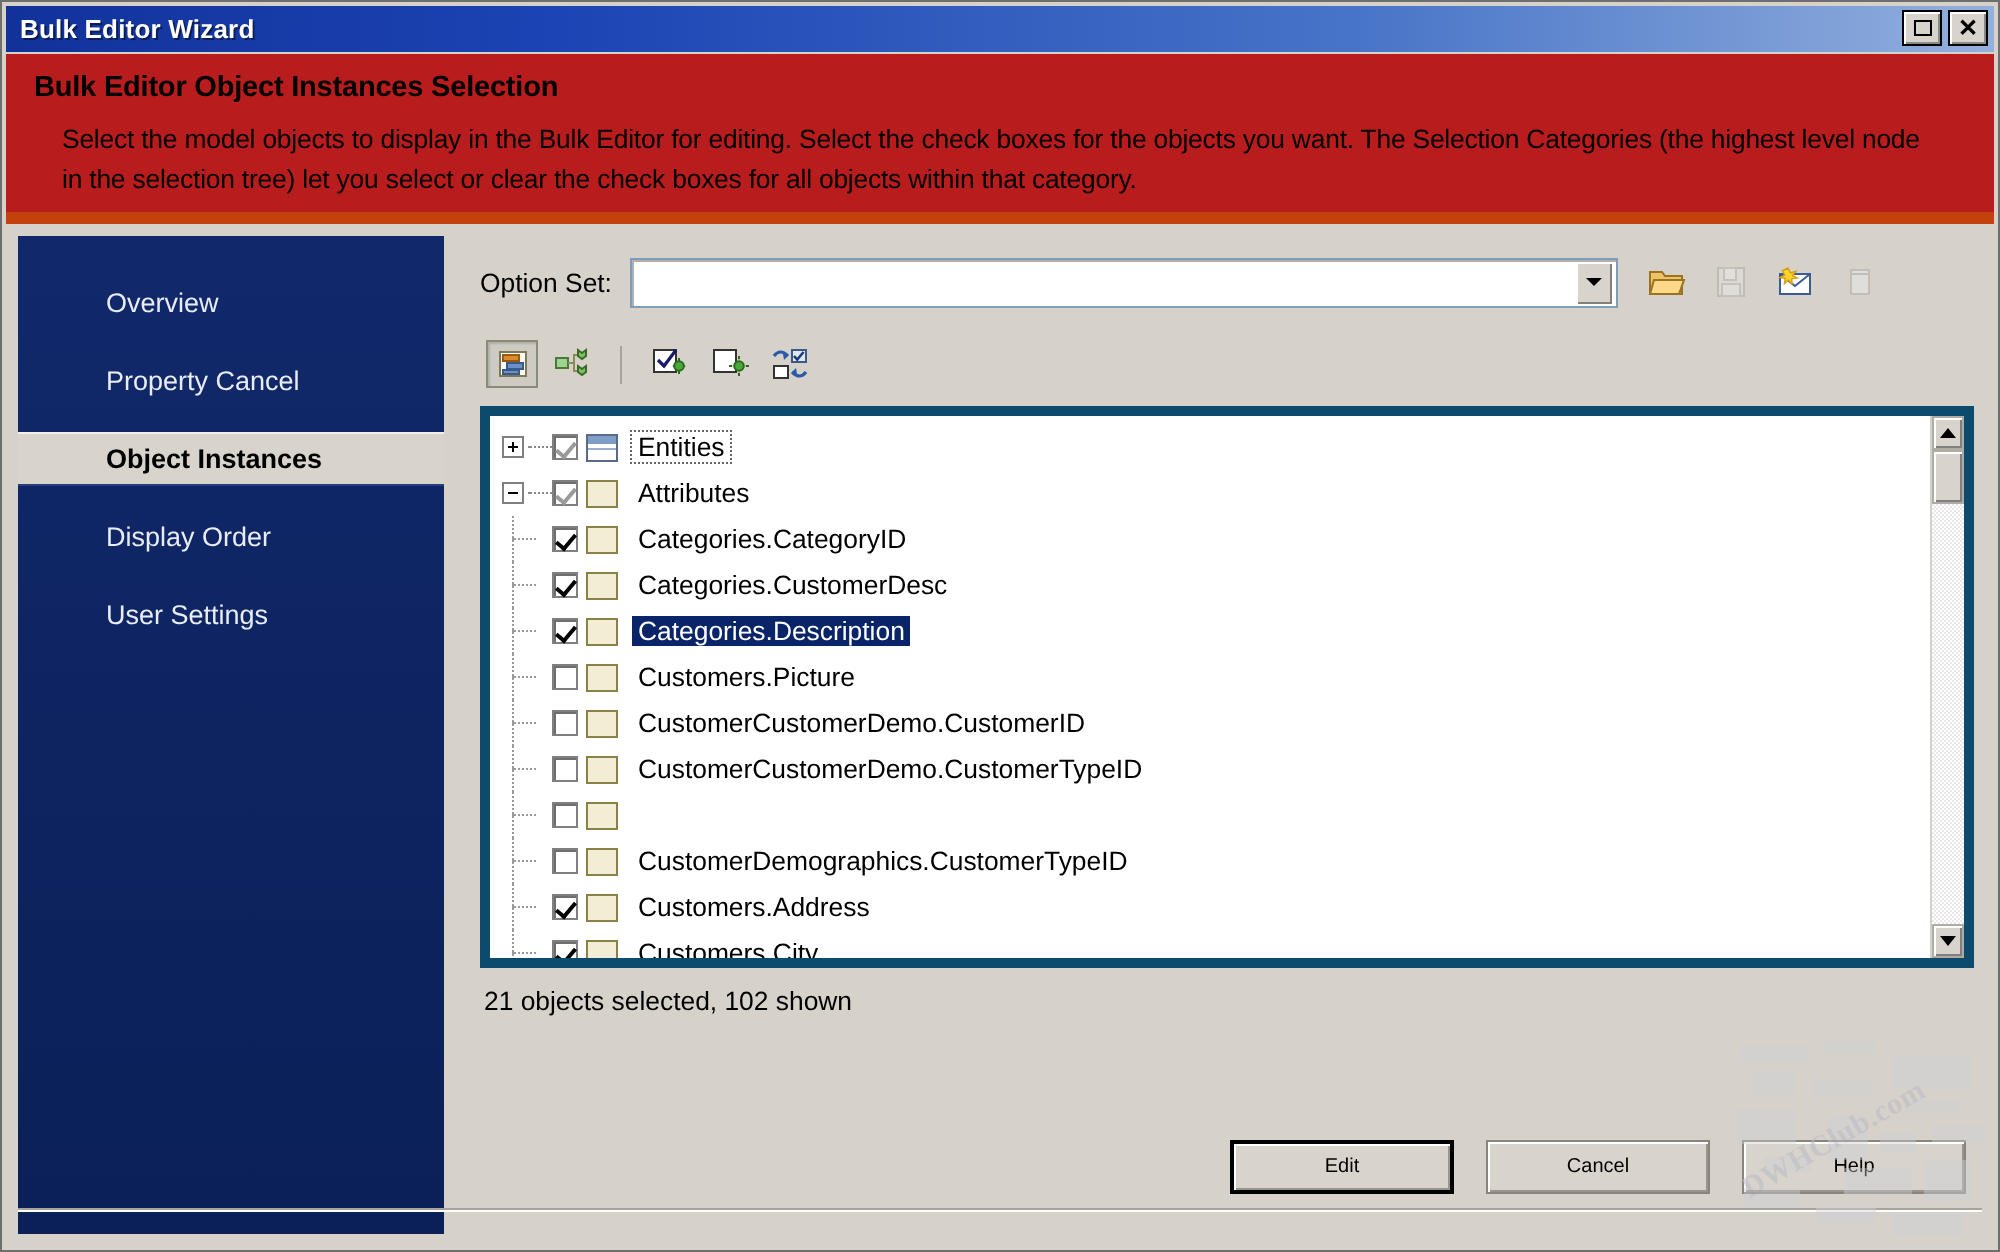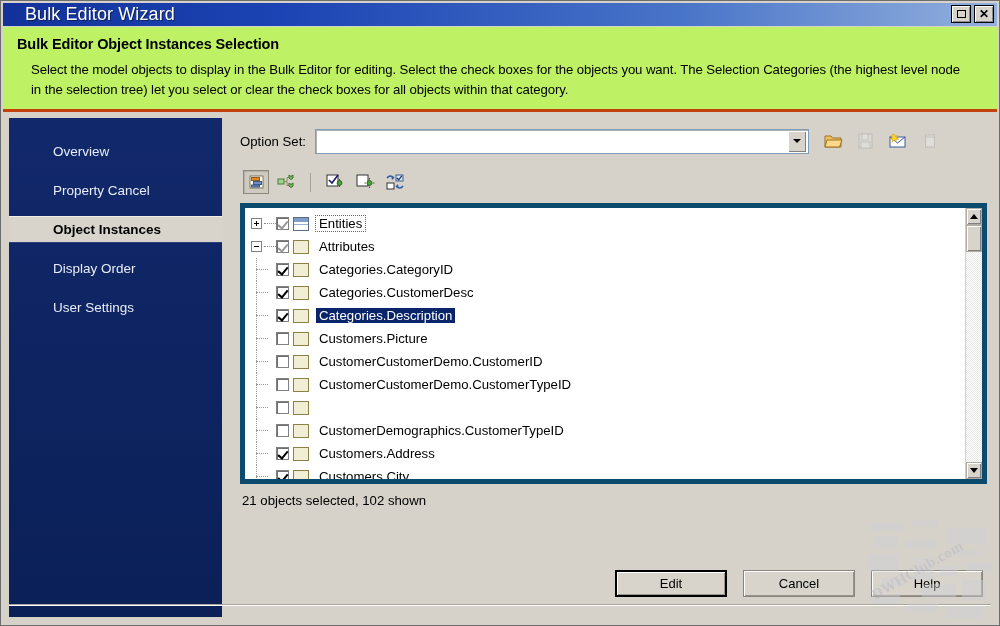--- a/index.html
+++ b/index.html
@@ -40,23 +40,23 @@
     height: 23px;
     min-height: 23px;
     margin: 2px 2px 0 2px;
     background: linear-gradient(to right, #12329a 0%, #1c44b4 28%, #4874c8 68%, #93b0dd 100%);
     display: flex;
     align-items: center;
     position: relative;
   }
   .title-text {
     color: #ffffff;
-    font-size: 18px;
-    font-weight: normal;
-    padding-left: 22px;
+    font-size: 13px;
+    font-weight: bold;
+    padding-left: 7px;
     letter-spacing: 0.1px;
     text-shadow: 1px 1px 0 rgba(0,0,0,0.45);
     white-space: nowrap;
   }
   .title-buttons {
     position: absolute;
     right: 3px;
     top: 2px;
     display: flex;
     gap: 3px;
@@ -82,23 +82,23 @@
     font-size: 12px;
     line-height: 1;
     color: #000;
     font-family: "Liberation Sans", sans-serif;
     font-weight: bold;
     margin-top: -1px;
   }
 
   
   .header {
-    background: #bef264;
+    background: #b91c1c;
     margin: 1px 2px 0 2px;
-    border-bottom: 3px solid #c2410c;
+    border-bottom: 6px solid #c2410c;
     padding: 9px 14px 14px 14px;
     box-sizing: border-box;
     height: 85px;
     min-height: 85px;
   }
   .header-title {
     font-size: 14.5px;
     font-weight: bold;
     color: #000000;
     margin-bottom: 8px;
@@ -472,21 +472,21 @@
     display: flex;
     gap: 16px;
     align-items: center;
   }
   .btn {
     width: 112px;
     height: 27px;
     background: #d8d4cc;
     border: 1px solid #8a857c;
     box-shadow: inset 1px 1px 0 #ffffff, inset -1px -1px 0 #9a958c;
-    font-size: 13px;
+    font-size: 10px;
     color: #000;
     display: flex;
     align-items: center;
     justify-content: center;
     cursor: default;
     box-sizing: border-box;
     font-family: "Liberation Sans", sans-serif;
   }
   .btn.default {
     border: 2px solid #000000;

